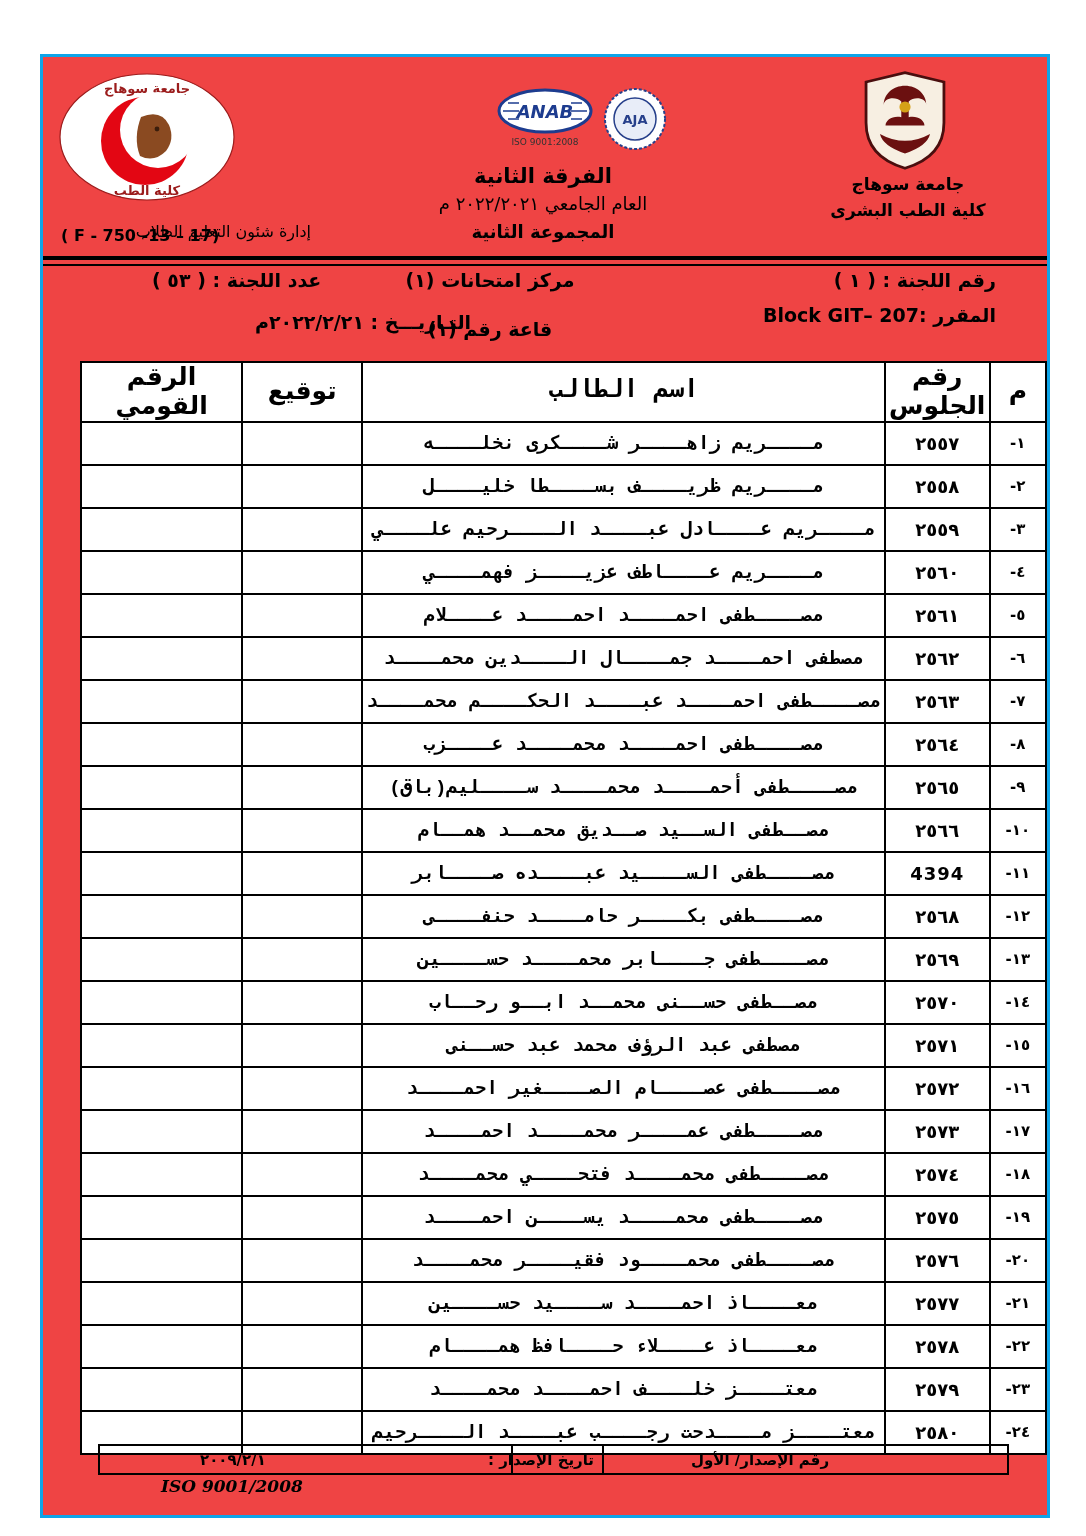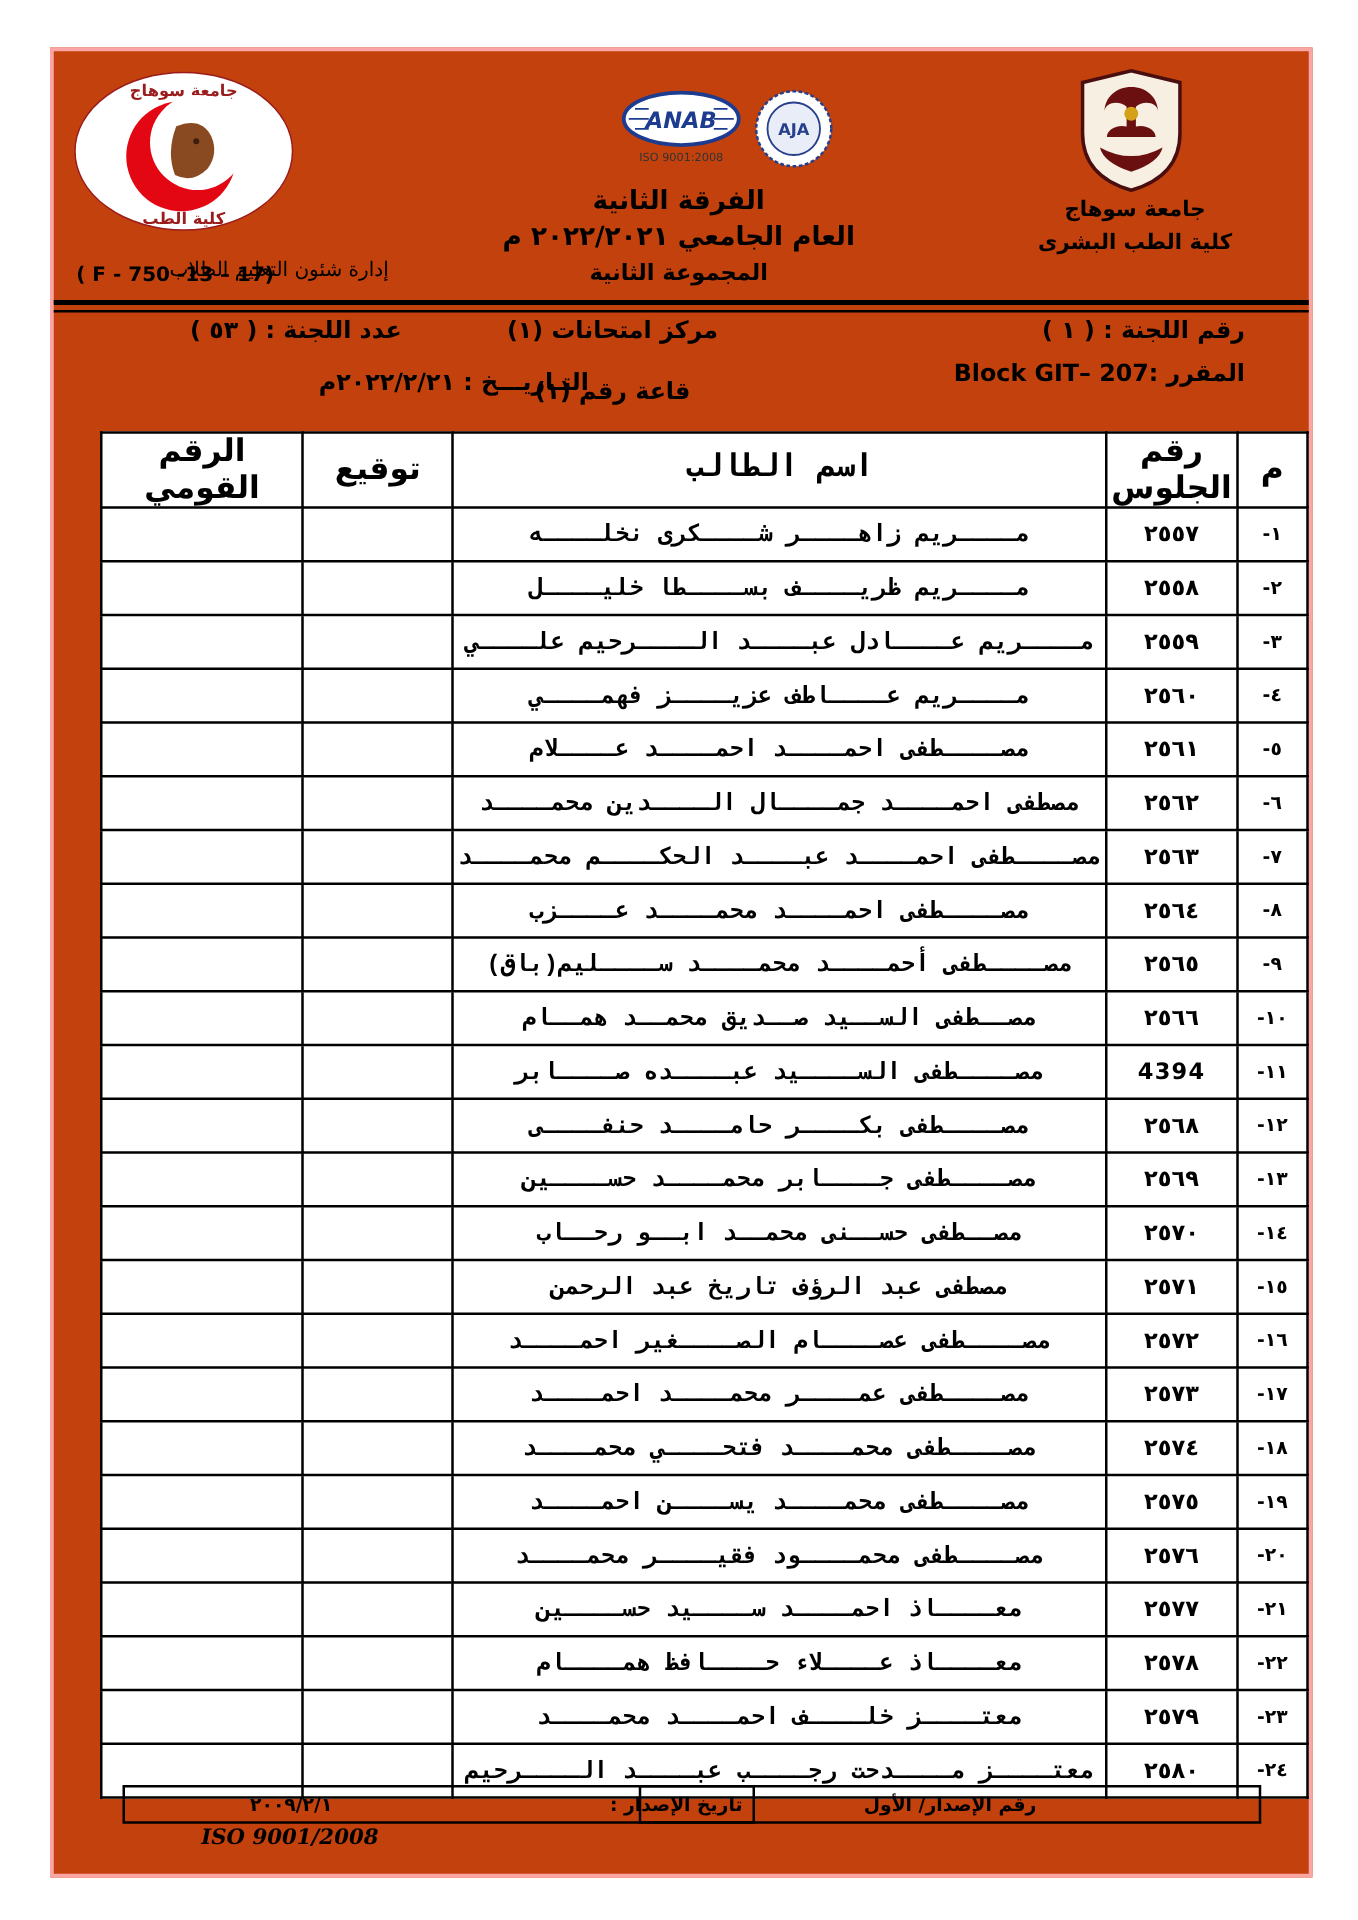--- a/index.html
+++ b/index.html
@@ -1,34 +1,34 @@
 <!DOCTYPE html>
 <html lang="ar"><head>
 <meta charset="utf-8">
 <style>
   html,body{margin:0;padding:0;}
   body{
     width:1086px;height:1536px;position:relative;background:#ffffff;
     font-family:"DejaVu Sans",sans-serif;color:#000;
   }
   .frame{
-    position:absolute;left:40px;top:38px;width:1004px;height:1458px;
-    border:3px solid #fca5a5;background:#c2410c;
+    position:absolute;left:40px;top:54px;width:1004px;height:1458px;
+    border:3px solid #0ea5e9;background:#ef4444;
   }
   .abs{position:absolute;}
 
   
   .logo-left{left:14px;top:14px;width:180px;height:132px;}
   .dept-line1{left:18px;top:141px;width:250px;text-align:right;font-size:16px;font-weight:normal;direction:rtl;margin-top:24px;}
   .dept-line2{left:18px;top:169px;width:250px;text-align:left;font-size:16px;font-weight:bold;direction:ltr;}
   .logo-anab{left:452px;top:28px;width:100px;height:66px;}
   .logo-seal{left:560px;top:30px;width:64px;height:64px;}
   .center-text{left:320px;top:107px;width:360px;text-align:center;direction:rtl;}
   .center-text .l1{font-size:21px;font-weight:bold;}
-  .center-text .l2{font-size:21px;font-weight:bold;margin-top:5px;}
+  .center-text .l2{font-size:18px;font-weight:normal;margin-top:5px;}
   .center-text .l3{font-size:18px;font-weight:bold;margin-top:7px;}
   .logo-right{left:813px;top:12px;width:98px;height:102px;}
   .univ-text{left:760px;top:114px;width:210px;text-align:center;direction:rtl;font-weight:bold;font-size:17px;line-height:1.55;}
 
   .rule1{left:0;top:199px;width:100%;height:4px;background:#000;}
   .rule2{left:0;top:207px;width:100%;height:2px;background:#000;}
 
   
   .info{font-size:19px;font-weight:bold;direction:rtl;white-space:nowrap;}
   .info-right{right:51px;top:212px;width:330px;text-align:right;}
@@ -244,21 +244,21 @@
         <tr>
           <td class="c-serial">١٤-</td>
           <td class="c-seat">٢٥٧٠</td>
           <td class="c-name">مصــطفى حســنى محمــد ابــو رحــاب</td>
           <td class="c-sign"></td>
           <td class="c-nid"></td>
         </tr>
         <tr>
           <td class="c-serial">١٥-</td>
           <td class="c-seat">٢٥٧١</td>
-          <td class="c-name">مصطفى عبد الرؤف تاريخ عبد الرحمن</td>
+          <td class="c-name">مصطفى عبد الرؤف محمد عبد حســنى</td>
           <td class="c-sign"></td>
           <td class="c-nid"></td>
         </tr>
         <tr>
           <td class="c-serial">١٦-</td>
           <td class="c-seat">٢٥٧٢</td>
           <td class="c-name">مصــــطفى عصــــام الصــــغير احمــــد</td>
           <td class="c-sign"></td>
           <td class="c-nid"></td>
         </tr>

